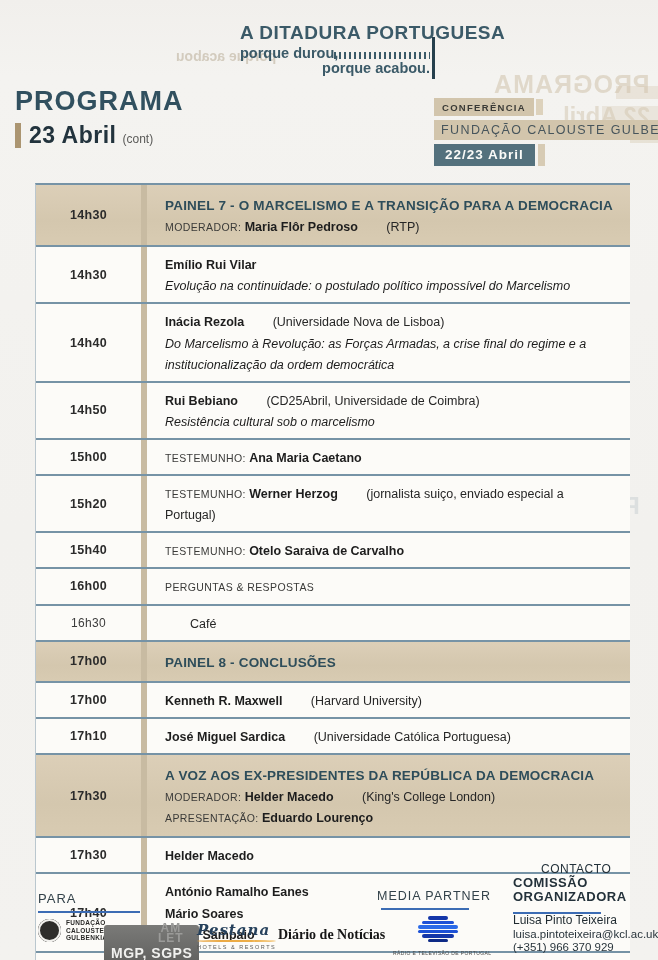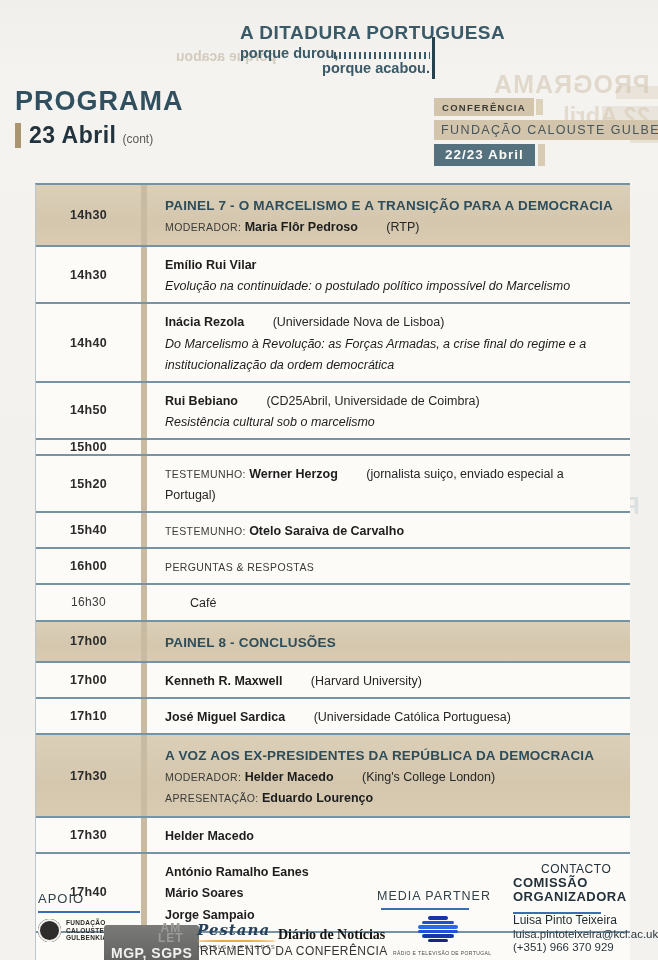--- a/index.html
+++ b/index.html
@@ -167,20 +167,23 @@
           <div class="cell-time">14h50</div>
           <div class="cell-stripe"></div>
           <div class="cell-content">
             <div class="line"><span class="seg-bold">Rui Bebiano</span><span class="seg-plain"> (CD25Abril, Universidade de Coimbra)</span></div>
             <div class="line"><span class="seg-italic">Resistência cultural sob o marcelismo</span></div>
           </div>
         </div>
         <div class="row">
           <div class="cell-time">15h00</div>
           <div class="cell-stripe"></div>
+          <div class="cell-content">
+            <div class="line"><span class="seg-caps">TESTEMUNHO: </span><span class="seg-bold">Ana Maria Caetano</span></div>
+          </div>
         </div>
         <div class="row">
           <div class="cell-time">15h20</div>
           <div class="cell-stripe"></div>
           <div class="cell-content">
             <div class="line"><span class="seg-caps">TESTEMUNHO: </span><span class="seg-bold">Werner Herzog</span><span class="seg-plain"> (jornalista suiço, enviado especial a Portugal)</span></div>
           </div>
         </div>
         <div class="row">
           <div class="cell-time">15h40</div>
@@ -255,21 +258,21 @@
           <div class="cell-content">
             <div class="line"><span class="seg-capslg">ENCERRAMENTO DA CONFERÊNCIA</span></div>
             <div class="line"></div>
           </div>
         </div>
       </div>
 
   </div>
 
   <div class="footer">
-    <div class="sec-label" style="left:38px;top:36px;">APOIO</div>
+    <div class="sec-label" style="left:38px;top:36px;">PARA</div>
     <div class="blue-rule" style="left:38px;top:56px;width:102px;"></div>
 
     <div class="sec-label" style="left:377px;top:34px;font-size:12.5px;">MEDIA PARTNER</div>
     <div class="blue-rule" style="left:381px;top:53px;width:88px;"></div>
 
     <div class="contact">
       <div class="contact-line1">CONTACTO</div>
       <div class="contact-org">COMISSÃO</div>
       <div class="contact-org">ORGANIZADORA</div>
       <div class="blue-rule" style="left:0;top:50px;width:88px;"></div>

